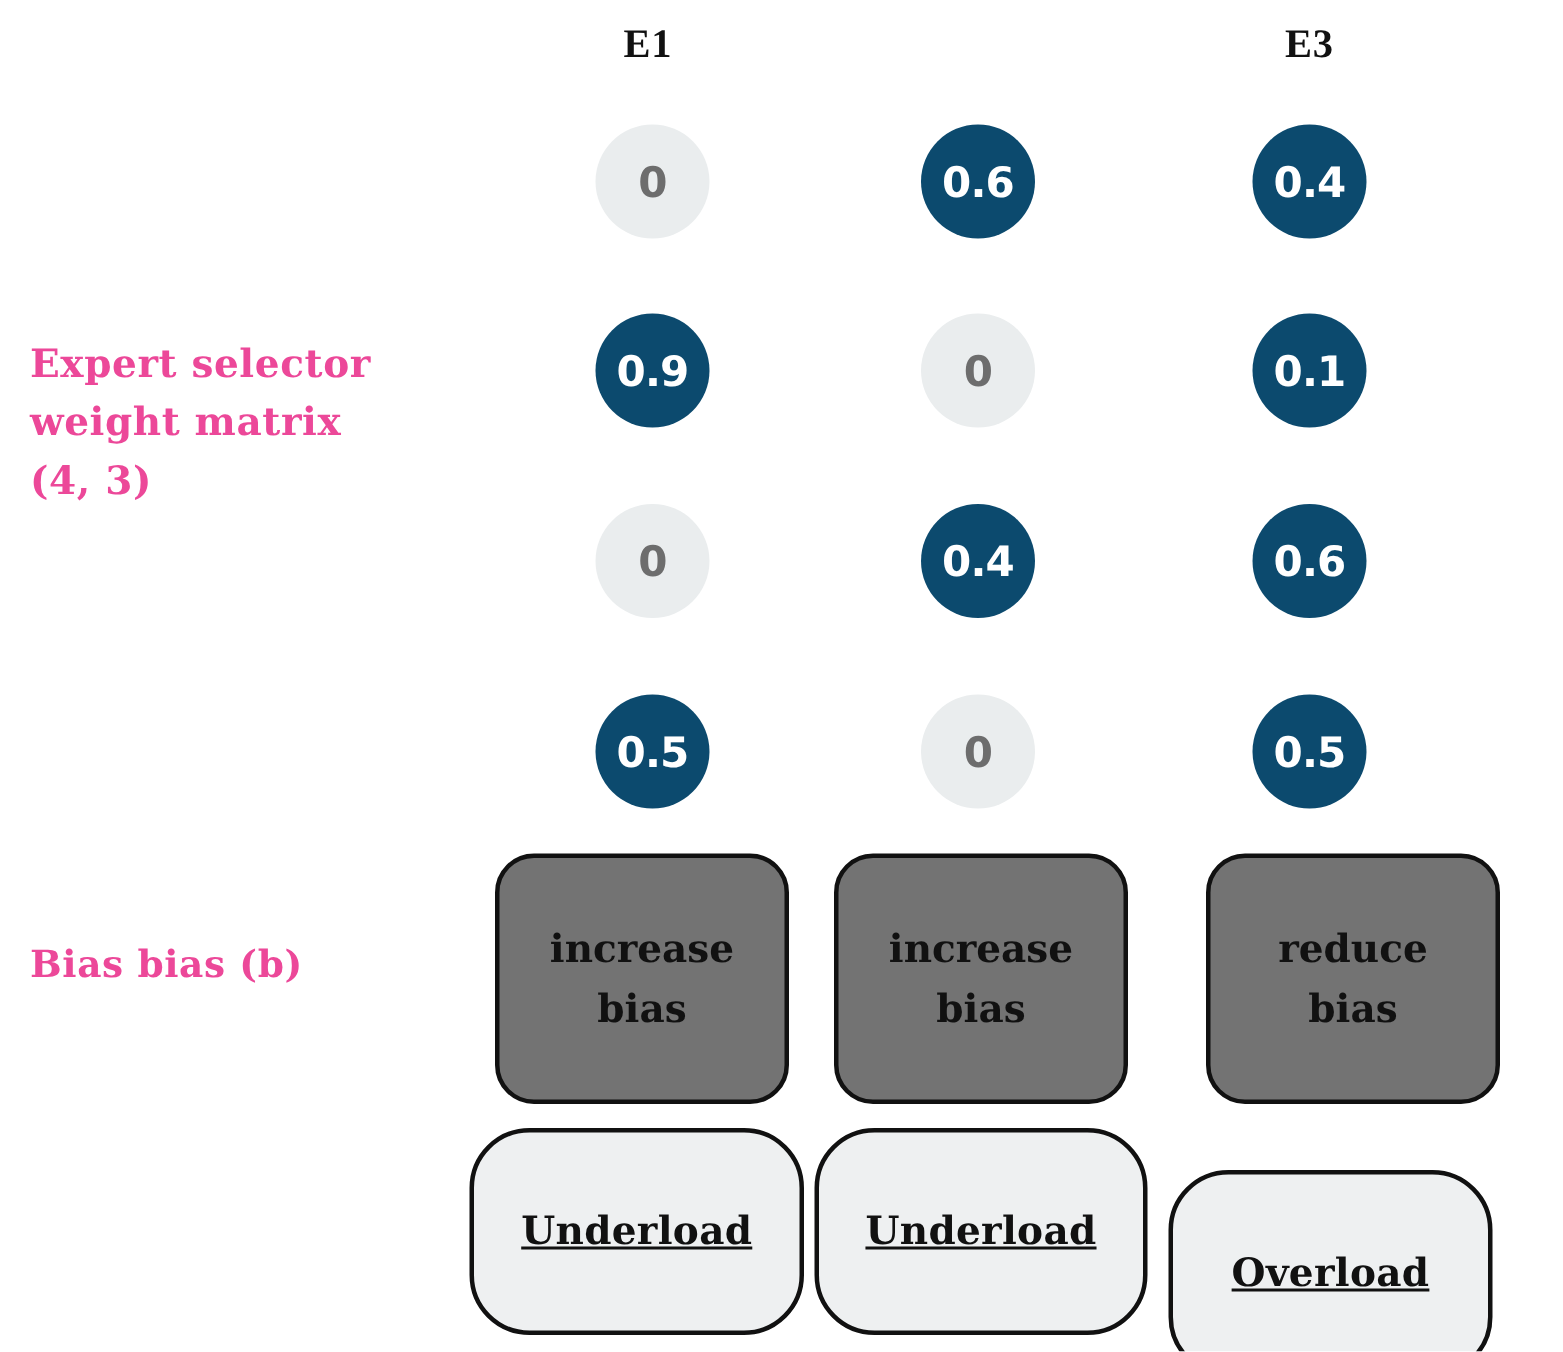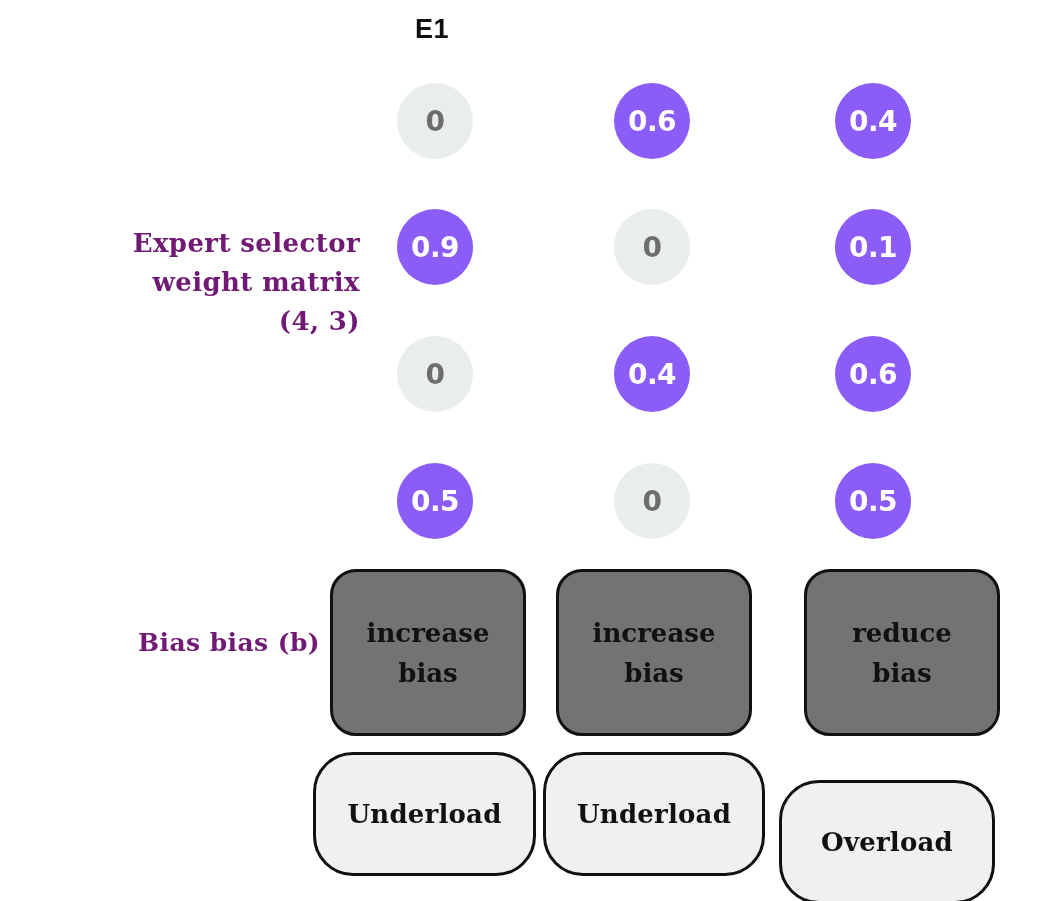--- a/index.html
+++ b/index.html
@@ -17,38 +17,38 @@
     background: #ffffff;
     overflow: hidden;
   }
 
   
   .col-header {
     position: absolute;
     top: 12px;
     width: 140px;
     text-align: center;
-    font-family: Liberation Sans, sans-serif;
+    font-family: Liberation Serif, serif;
     font-weight: bold;
     font-size: 27px;
     letter-spacing: 0.5px;
     color: #111111;
     line-height: 34px;
   }
   .col-e1 { left: 362px; }
   .col-e2 { left: 582px; }
   .col-e3 { left: 803px; }
 
   
   .side-label {
     position: absolute;
     font-family: "DejaVu Serif", "Liberation Serif", serif;
     font-weight: bold;
-    color: #701a75;
-    text-align: right;
+    color: #ec4899;
+    text-align: left;
     letter-spacing: 0.4px;
   }
   #matrix-label {
     left: 20px;
     top: 224px;
     width: 340px;
     font-size: 26px;
     line-height: 39px;
   }
   #bias-label {
@@ -68,21 +68,21 @@
     display: flex;
     align-items: center;
     justify-content: center;
     font-family: "DejaVu Sans", "Liberation Sans", sans-serif;
     font-weight: bold;
     font-size: 28px;
     letter-spacing: -0.5px;
     box-sizing: border-box;
   }
   .cell.active {
-    background: #8b5cf6;
+    background: #0c4a6e;
     color: #ffffff;
   }
   .cell.zero {
     background: #eaedee;
     color: #6d6d6d;
   }
 
   
   .bias-box {
     position: absolute;
@@ -105,44 +105,46 @@
     white-space: pre-line;
   }
   .bias-e1 { left: 330px; }
   .bias-e2 { left: 556px; }
   .bias-e3 { left: 804px; }
 
   
   .load-pill {
     position: absolute;
     top: 752px;
-    height: 124px;
+    height: 138px;
     background: #eef0f1;
     border: 3.5px solid #111111;
     border-radius: 40px;
     display: flex;
     align-items: center;
     justify-content: center;
     font-family: "DejaVu Serif", "Liberation Serif", serif;
     font-weight: bold;
     font-size: 26px;
     color: #111111;
     letter-spacing: 0.2px;
     box-sizing: border-box;
+    text-decoration: underline;
   }
   .pill-e1 { left: 313px; width: 223px; }
   .pill-e2 { left: 543px; width: 222px; }
   .pill-e3 { left: 779px; width: 216px; margin-top: 28px; }
 </style>
 </head>
 <body>
 
 <div id="page">
 
   <div class="col-header col-e1">E1</div>
+  <div class="col-header col-e3">E3</div>
 
   <div class="side-label" id="matrix-label" style="white-space: pre-line;">Expert selector
 weight matrix
 (4, 3)</div>
   <div class="side-label" id="bias-label">Bias bias (b)</div>
 
   <div class="cell zero" style="left:397px; top:83px;">0</div>
   <div class="cell active" style="left:614px; top:83px;">0.6</div>
   <div class="cell active" style="left:835px; top:83px;">0.4</div>
 

